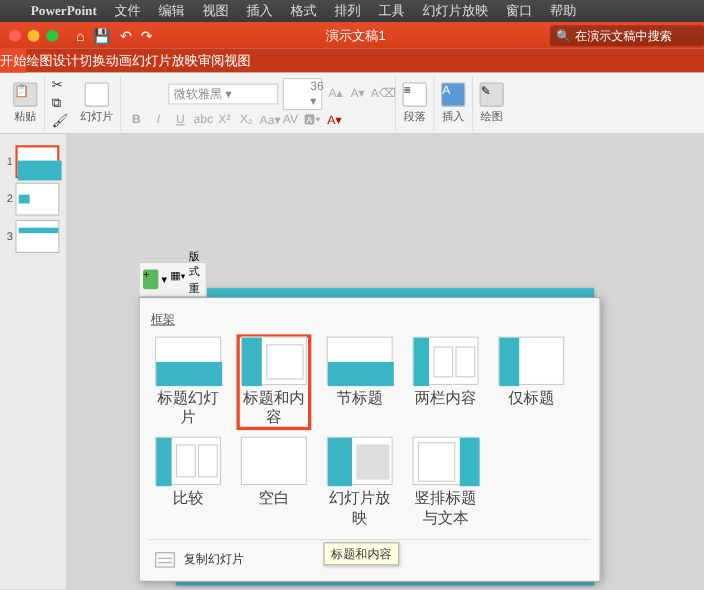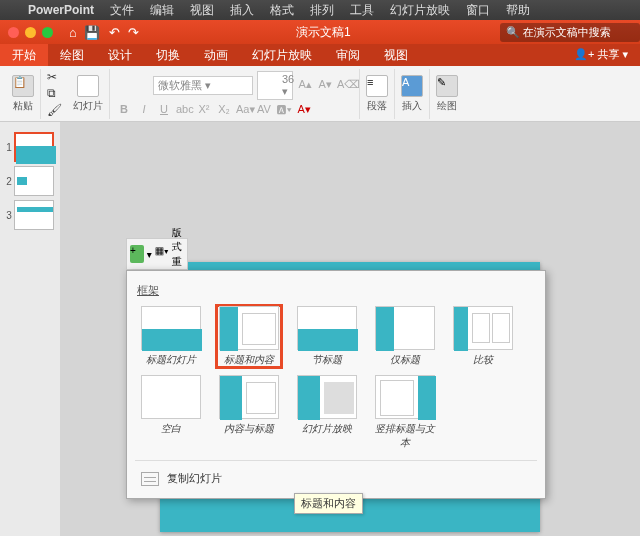--- a/index.html
+++ b/index.html
@@ -1,28 +1,28 @@
 <!DOCTYPE html>
 <html><head>
 <meta charset="utf-8">
 <style>
 *{margin:0;padding:0;box-sizing:border-box;font-family:-apple-system,"Microsoft YaHei",sans-serif;}
 body{width:640px;height:536px;background:#d5d5d5;overflow:hidden;font-size:11px;}
 .menubar{height:20px;background:linear-gradient(#4a4a4a,#3a3a3a);display:flex;align-items:center;color:#ddd;font-size:12px;}
-.menubar span{padding:0 8px;cursor:default;}
+.menubar span{padding:0 8px;cursor:default;font-family:Liberation Serif, serif;}
 .menubar .apple{font-size:14px;padding:0 10px;}
 .titlebar{height:24px;background:linear-gradient(#e84a27,#d63e1a);display:flex;align-items:center;color:#fff;font-size:12px;}
 .titlebar .tbtns{display:flex;gap:6px;padding:0 8px;}
 .titlebar .tbtn{width:11px;height:11px;border-radius:50%;}
 .titlebar .qbtns{display:flex;gap:8px;padding:0 8px;}
 .titlebar .qbtn{font-size:13px;}
 .titlebar .doctitle{flex:1;text-align:center;}
 .titlebar .search{background:rgba(0,0,0,0.3);border-radius:3px;padding:2px 6px;width:140px;font-size:11px;}
 .tabbar{height:22px;background:#c23818;display:flex;color:#fff;font-size:12px;align-items:stretch;}
-.tabbar .tab{padding:3px 12px;cursor:default;}
+.tabbar .tab{padding:3px 0;cursor:default;}
 .tabbar .tab.active{background:#e84a27;}
 .tabbar .spacer{flex:1;}
 .tabbar .share{padding:3px 12px;font-size:11px;}
 .ribbon{height:56px;background:#f3f3f3;border-bottom:1px solid #ccc;display:flex;align-items:center;padding:0 6px;}
 .rgrp{display:flex;flex-direction:column;align-items:center;padding:0 6px;border-right:1px solid #ddd;height:50px;justify-content:center;}
 .rgrp .ricon{width:22px;height:22px;background:#ddd;border:1px solid #bbb;border-radius:2px;}
 .rgrp .rlabel{font-size:10px;color:#555;margin-top:2px;}
 .rgrp.cut{height:50px;justify-content:space-around;border-right:none;}
 .rgrp.cut .sicon{width:14px;height:14px;color:#333;font-size:12px;}
 .fontgrp{display:flex;flex-direction:column;gap:3px;padding:0 6px;border-right:1px solid #ddd;height:50px;justify-content:center;}
@@ -46,21 +46,21 @@
 .mainslide .yr{position:absolute;right:150px;bottom:60px;color:#fff;font-size:18px;}
 .layoutbtn{position:absolute;left:66px;top:116px;width:62px;height:32px;background:#f3f3f3;border:1px solid #ccc;display:flex;align-items:center;font-size:10px;}
 .layoutbtn .ic{width:18px;height:18px;margin:0 3px;}
 .layoutbtn .col{display:flex;flex-direction:column;gap:1px;}
 .popup{position:absolute;left:66px;top:148px;width:420px;background:#f8f8f8;border:1px solid #aaa;box-shadow:2px 2px 8px rgba(0,0,0,0.3);padding:8px;}
 .popup .sectitle{font-size:11px;color:#555;padding:4px 2px;text-decoration:underline;}
 .popup .grid{display:flex;flex-wrap:wrap;gap:8px 14px;padding:4px;}
 .popup .layitem{width:64px;display:flex;flex-direction:column;align-items:center;cursor:default;}
 .popup .layitem .prev{width:60px;height:44px;background:#fff;border:1px solid #ccc;position:relative;}
 .popup .layitem.hl{outline:3px solid #e84a27;outline-offset:-1px;}
-.popup .layitem .lbl{font-size:10px;color:#444;margin-top:3px;text-align:center;font-style:italic;}
+.popup .layitem .lbl{font-size:14px;color:#444;margin-top:3px;text-align:center;}
 .popup .layitem .prev .c{position:absolute;background:#3ab5c4;}
 .popup .layitem .prev .g{position:absolute;background:#ddd;}
 .popup .layitem .prev .b{position:absolute;border:1px solid #ccc;}
 .popup .divider{border-top:1px solid #ddd;margin:6px 0;}
 .popup .menuitem{display:flex;align-items:center;padding:4px 6px;font-size:11px;color:#333;cursor:default;}
 .popup .menuitem .mic{width:18px;height:14px;border:1px solid #aaa;margin-right:8px;position:relative;}
 .popup .menuitem .mic::before,.popup .menuitem .mic::after{content:'';position:absolute;background:#aaa;height:1px;left:2px;right:2px;}
 .popup .menuitem .mic::before{top:4px;}
 .popup .menuitem .mic::after{top:8px;}
 .tooltip{position:absolute;left:234px;top:371px;background:#ffffe1;border:1px solid #aaa;padding:2px 6px;font-size:11px;color:#333;box-shadow:1px 1px 3px rgba(0,0,0,0.2);}
@@ -102,21 +102,20 @@
 <div class="tabbar">
   <div class="tab active">开始</div>
   <div class="tab">绘图</div>
   <div class="tab">设计</div>
   <div class="tab">切换</div>
   <div class="tab">动画</div>
   <div class="tab">幻灯片放映</div>
   <div class="tab">审阅</div>
   <div class="tab">视图</div>
   <div class="spacer"></div>
-  <div class="share">👤+ <span>共享</span> ▾</div>
 </div>
 
 <div class="ribbon">
   <div class="rgrp">
     <div class="ricon">📋</div>
     <div class="rlabel">粘贴</div>
   </div>
   <div class="rgrp cut">
     <div class="sicon">✂</div>
     <div class="sicon">⧉</div>
@@ -215,42 +214,43 @@
             <div class="lbl">标题和内容</div>
           </div>
         <div class="layitem">
             <div class="prev">
               <div class="c" style="left:0;top:22px;width:60px;height:22px;"></div>
             </div>
             <div class="lbl">节标题</div>
           </div>
         <div class="layitem">
             <div class="prev">
+              <div class="c" style="left:0;top:0;width:14px;height:44px;"></div>
+              <div class="b" style="left:18px;top:8px;width:18px;height:28px;"></div>
+              <div class="b" style="left:38px;top:8px;width:18px;height:28px;"></div>
+            </div>
+            <div class="lbl">两栏内容</div>
+          </div>
+        <div class="layitem">
+            <div class="prev">
               <div class="c" style="left:0;top:0;width:18px;height:44px;"></div>
             </div>
             <div class="lbl">仅标题</div>
           </div>
         <div class="layitem">
             <div class="prev">
               <div class="c" style="left:0;top:0;width:14px;height:44px;"></div>
               <div class="b" style="left:18px;top:6px;width:18px;height:30px;"></div>
               <div class="b" style="left:38px;top:6px;width:18px;height:30px;"></div>
             </div>
             <div class="lbl">比较</div>
           </div>
         <div class="layitem">
             <div class="prev"></div>
             <div class="lbl">空白</div>
-          </div>
-        <div class="layitem">
-            <div class="prev">
-              <div class="c" style="left:0;top:0;width:22px;height:44px;"></div>
-              <div class="b" style="left:26px;top:6px;width:30px;height:32px;"></div>
-            </div>
-            <div class="lbl">内容与标题</div>
           </div>
         <div class="layitem">
             <div class="prev">
               <div class="c" style="left:0;top:0;width:22px;height:44px;"></div>
               <div class="g" style="left:26px;top:6px;width:30px;height:32px;"></div>
             </div>
             <div class="lbl">幻灯片放映</div>
           </div>
         <div class="layitem">
             <div class="prev">

